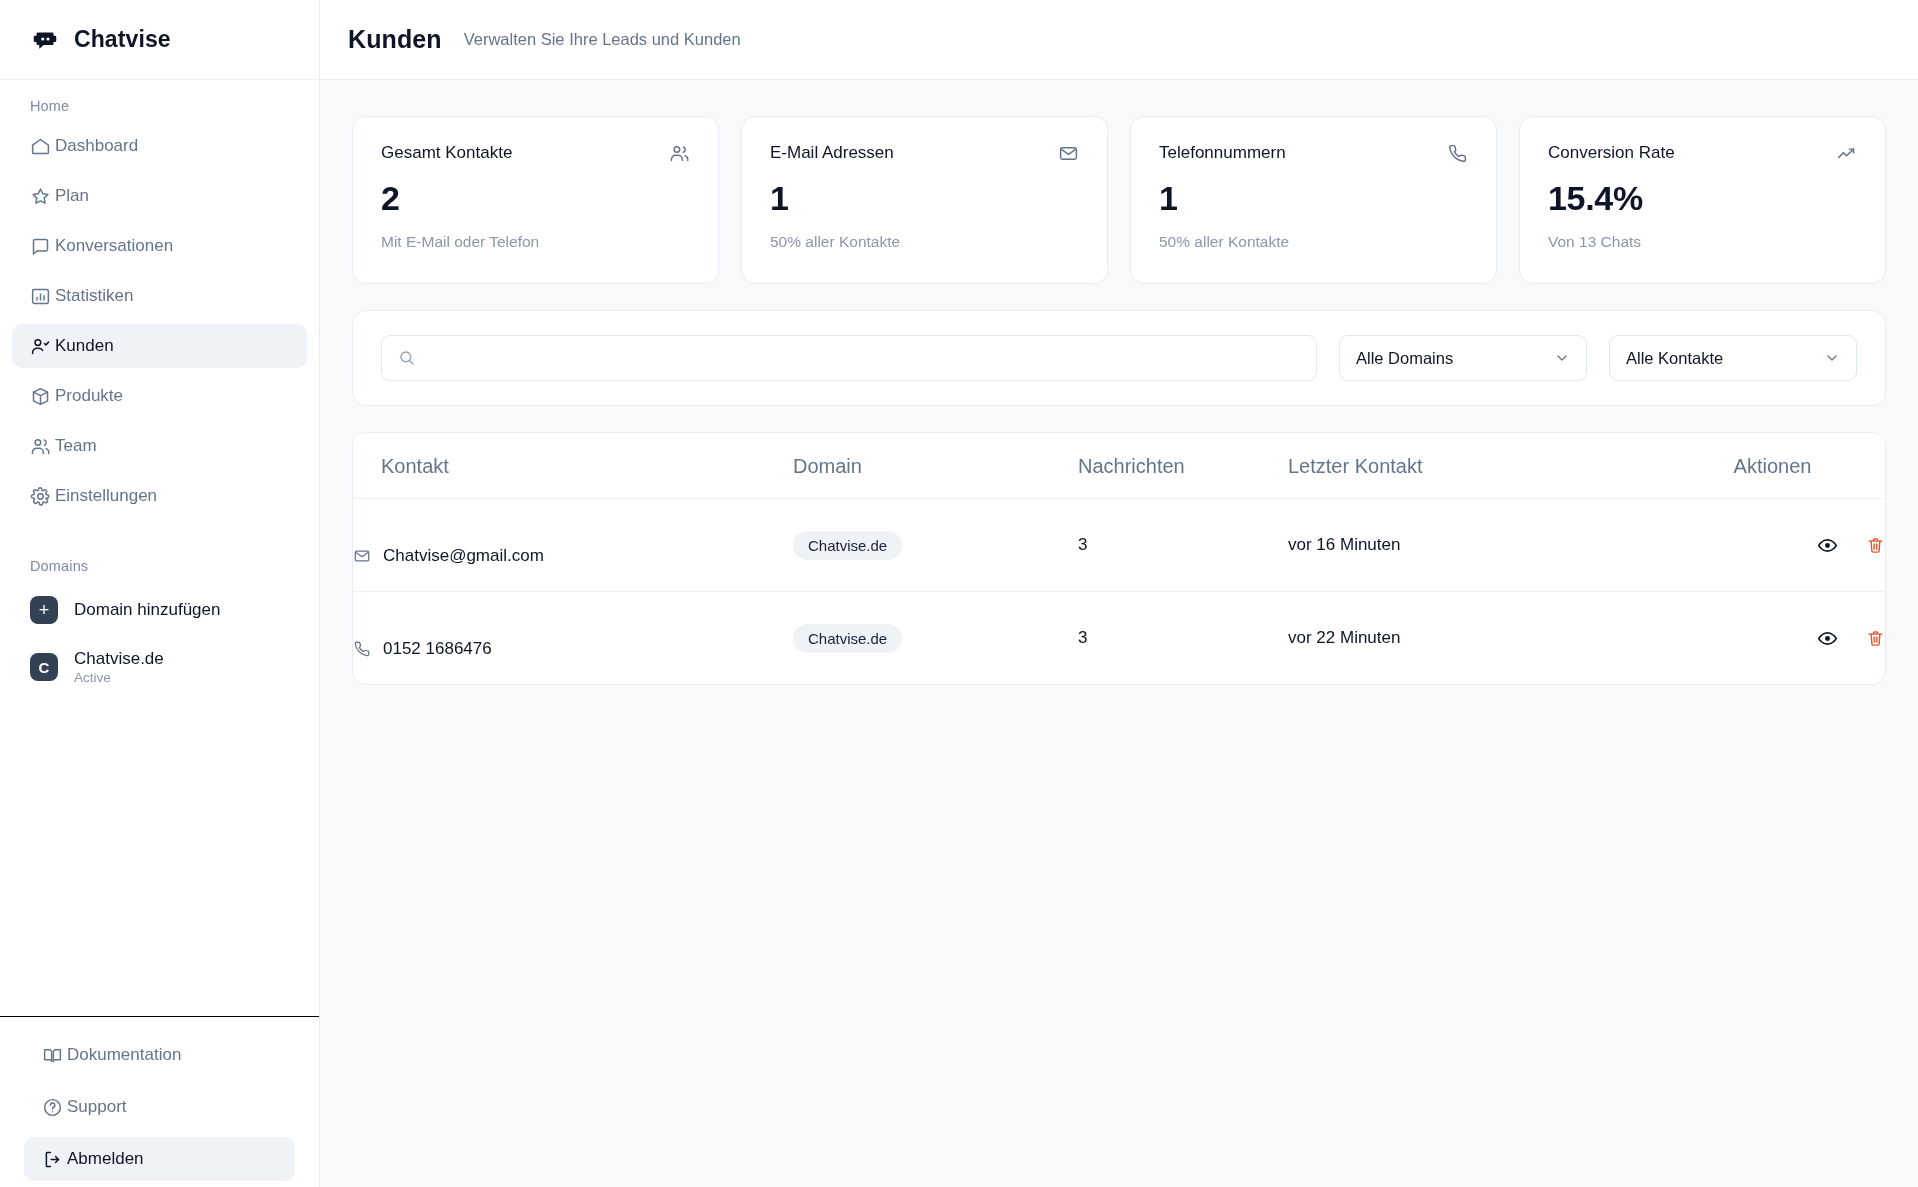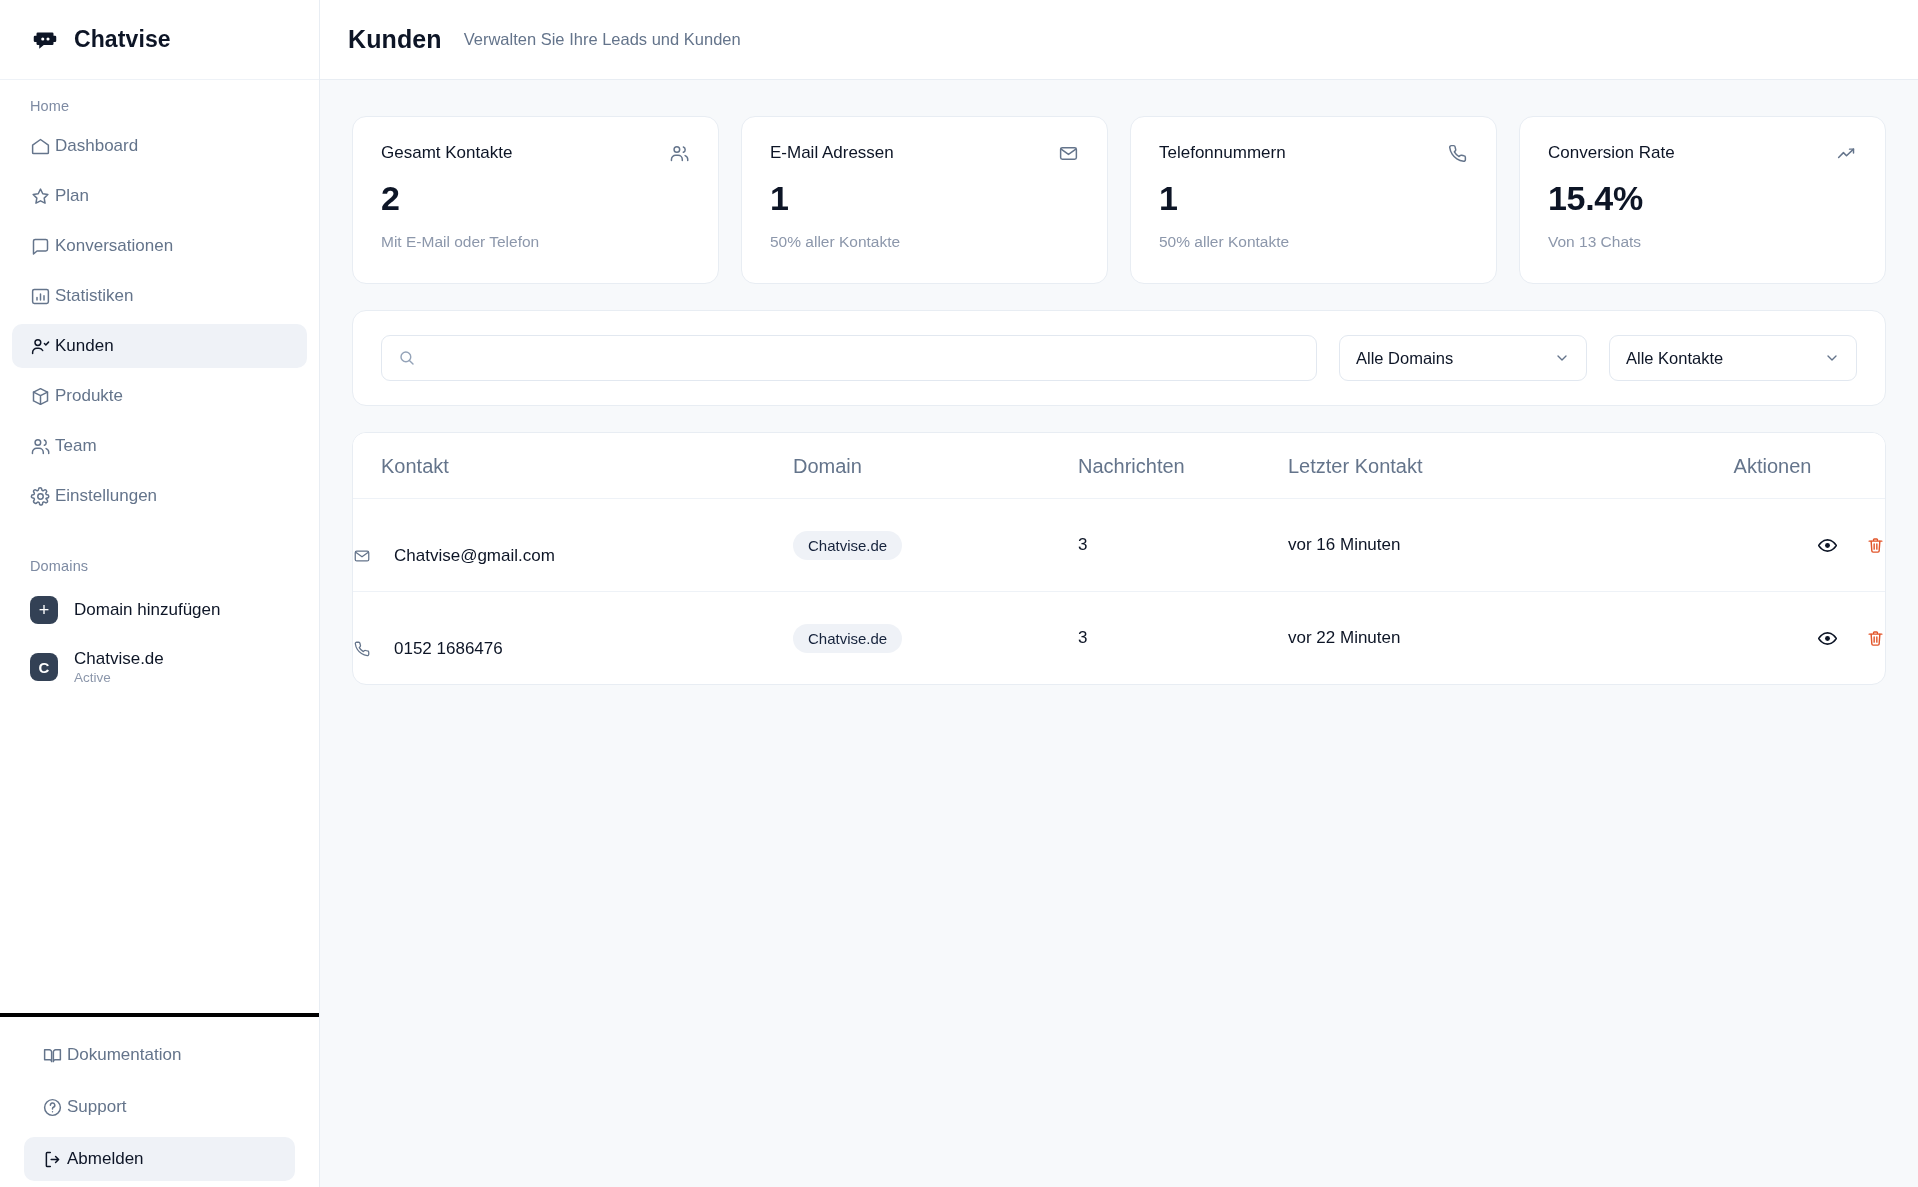--- a/index.html
+++ b/index.html
@@ -68,21 +68,21 @@
     font-size: 15px; font-weight: 600; line-height: 1;
   }
   .domain-chip.plus { font-size: 18px; font-weight: 400; }
   .domain-text { display: flex; flex-direction: column; gap: 1px; }
   .domain-title { font-size: 17px; color: #0d1526; line-height: 1.25; }
   .domain-title.add { font-size: 17px; }
   .domain-status { font-size: 13.5px; color: #8c97ab; line-height: 1.2; }
 
   .sidebar-bottom {
     flex: 0 0 auto; padding: 16px 12px 6px 12px;
-    border-top: 4px solid #000000;
+    border-top: 1px solid #000000;
     margin-top: 12px;
   }
   .sidebar-bottom .nav-item { margin-bottom: 8px; }
   .sidebar-bottom .nav-item:last-child { margin-bottom: 0; }
 
   
   .main { flex: 1 1 auto; height: 1187px; display: flex; flex-direction: column; background: #f7f9fb; }
   .topbar {
     height: 80px; flex: 0 0 80px; background: #ffffff;
     border-bottom: 1px solid #e8edf3;
@@ -146,21 +146,21 @@
   table.contacts thead th.c-domain { width: 285px; }
   table.contacts thead th.c-nachrichten { width: 210px; }
   table.contacts thead th.c-letzter { width: 400px; }
   table.contacts thead th.c-aktionen { text-align: center; padding-right: 28px; }
   table.contacts tbody td {
     padding: 25px 0; border-bottom: 1px solid #eef2f7; font-size: 17px; color: #0d1526;
     vertical-align: middle;
   }
   table.contacts tbody tr:last-child td { border-bottom: 0; }
   td.c-kontakt { padding-left: 28px; }
-  .contact-cell { display: flex; align-items: center; gap: 23px; margin-top: 22px; }
+  .contact-cell { display: flex; align-items: center; gap: 12px; margin-top: 22px; }
   .contact-icon { width: 18px; height: 18px; color: #64748b; flex: 0 0 18px; display: block; }
   .badge {
     display: inline-block; background: #eff2f7; color: #16233c;
     border-radius: 999px; padding: 6px 15px; font-size: 15px; font-weight: 500;
   }
   .muted { color: #64748b; }
   td.c-aktionen { padding-right: 24px; }
   .actions { display: flex; align-items: center; justify-content: flex-end; gap: 28px; }
   .act-btn { background: none; border: 0; padding: 0; cursor: pointer; display: block; line-height: 0; }
   .eye-icon { width: 21px; height: 21px; color: #0d1526; display: block; }

